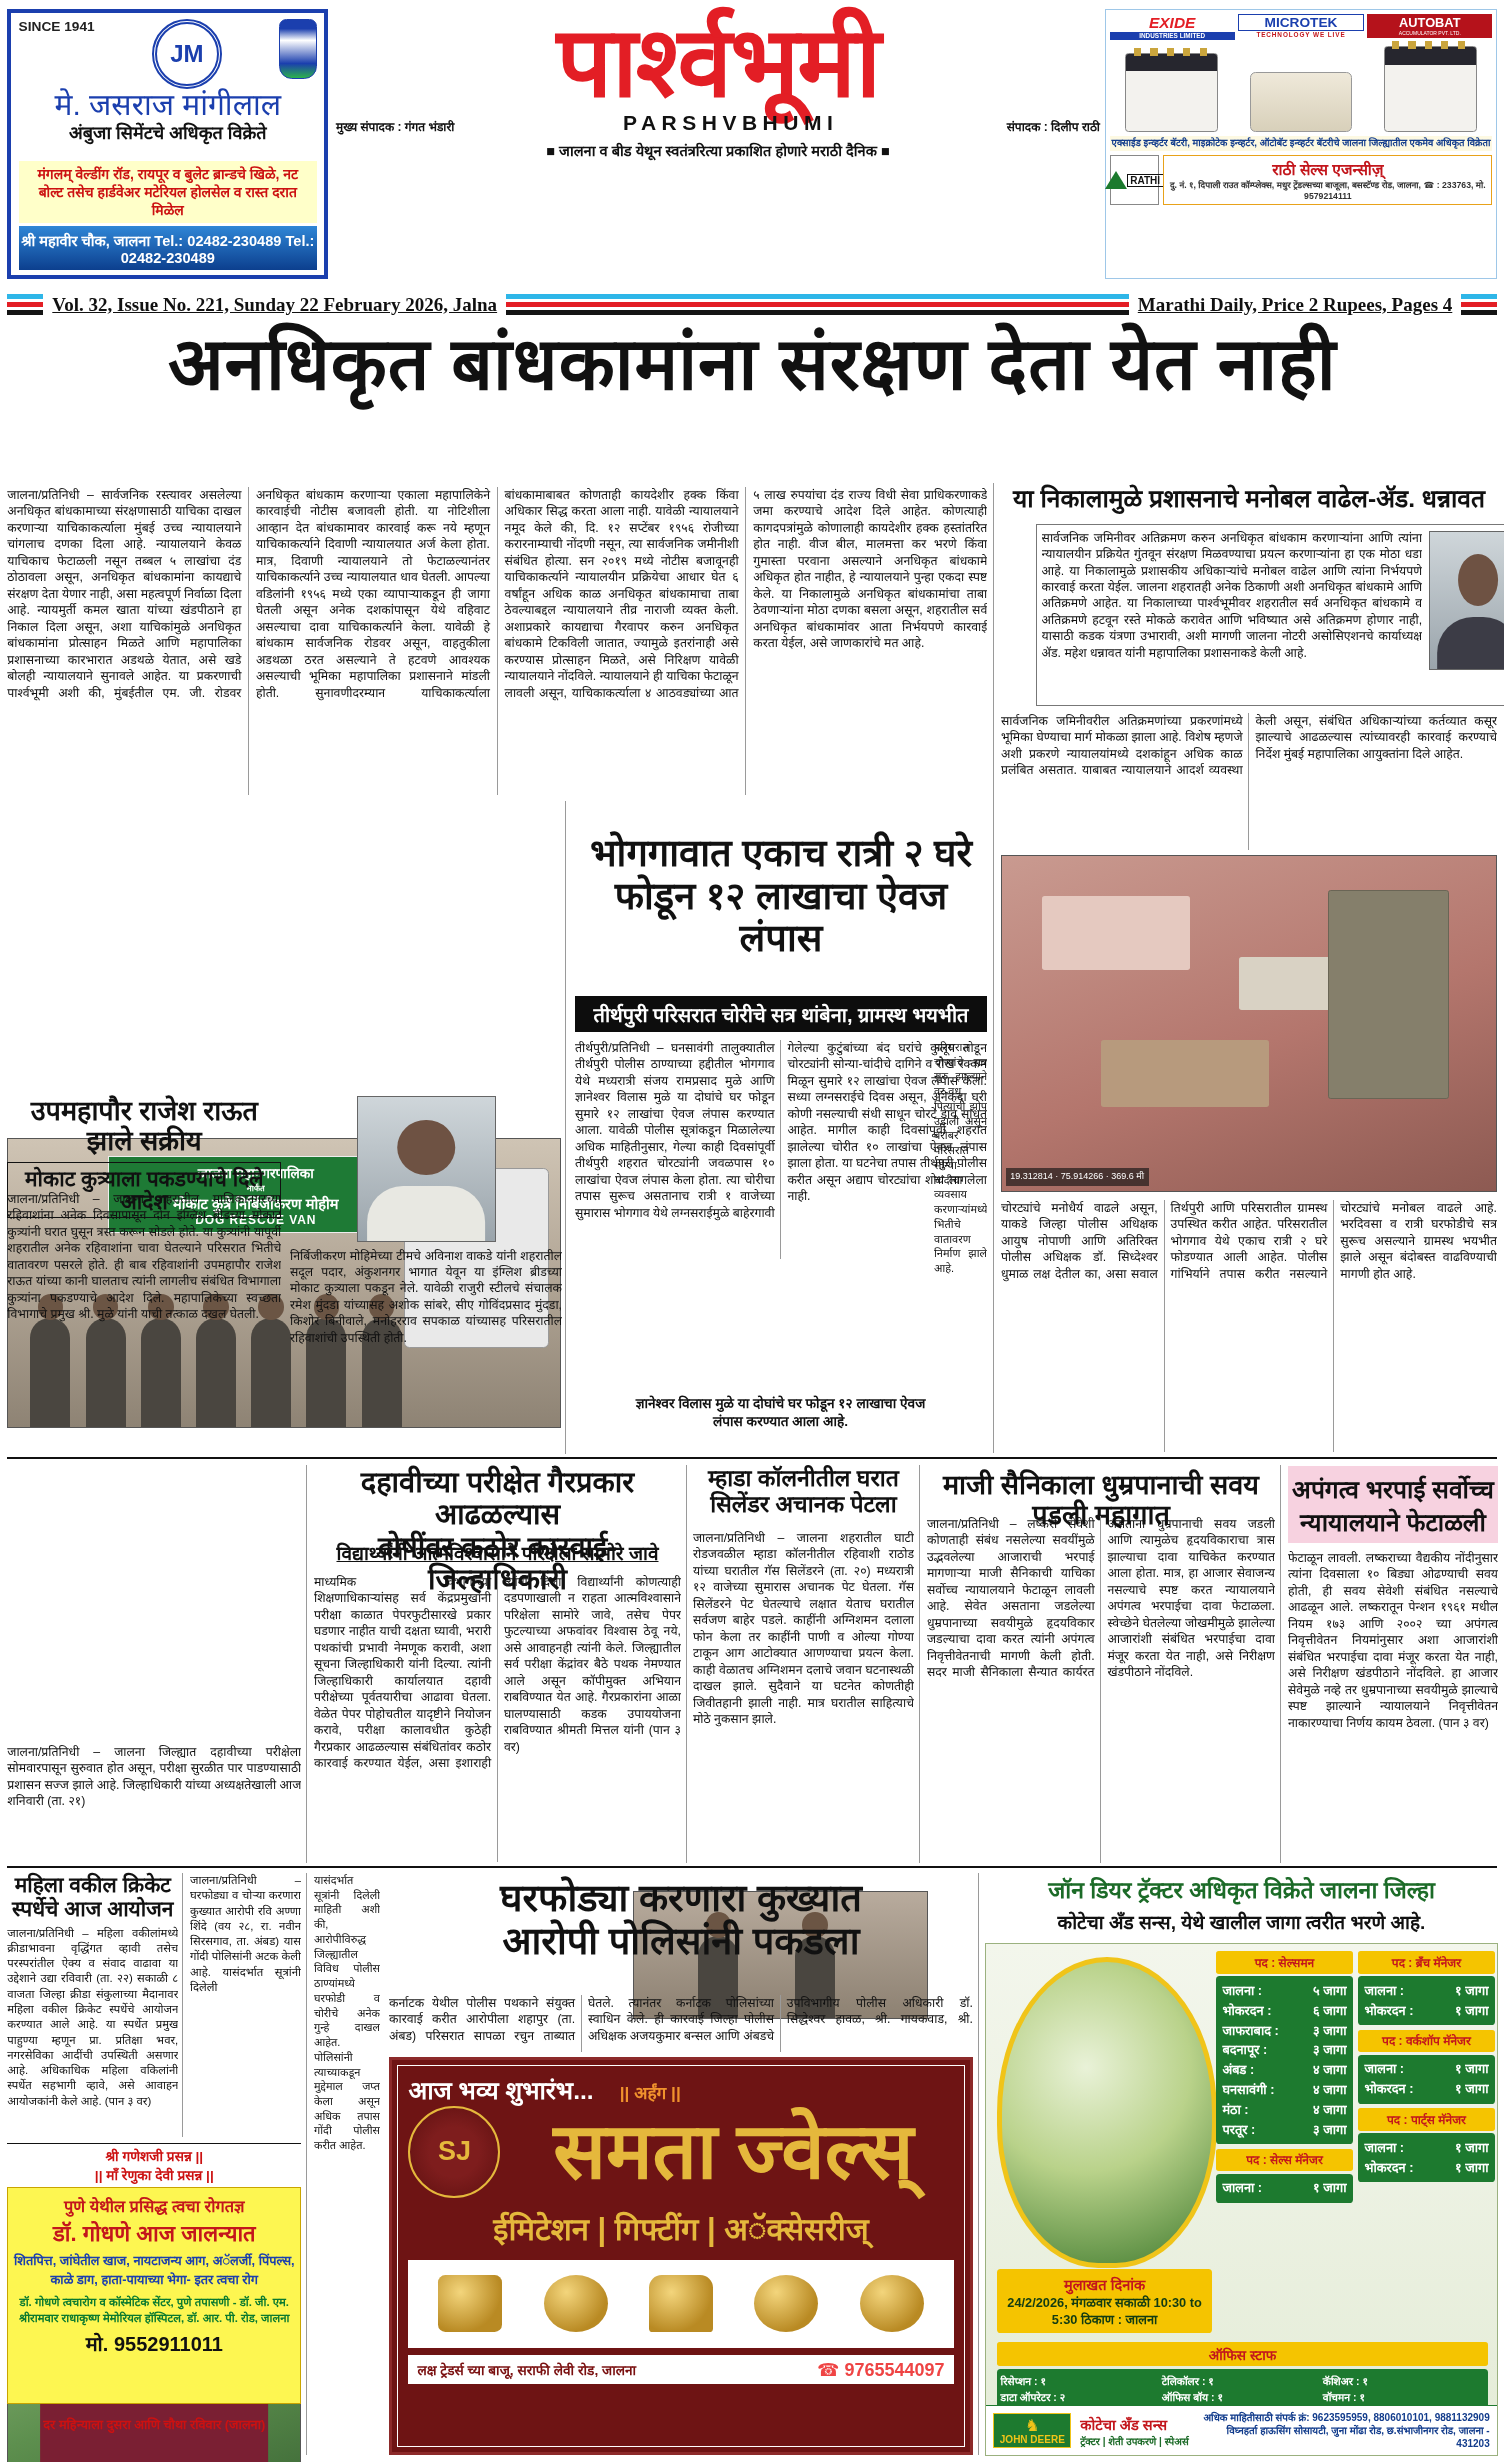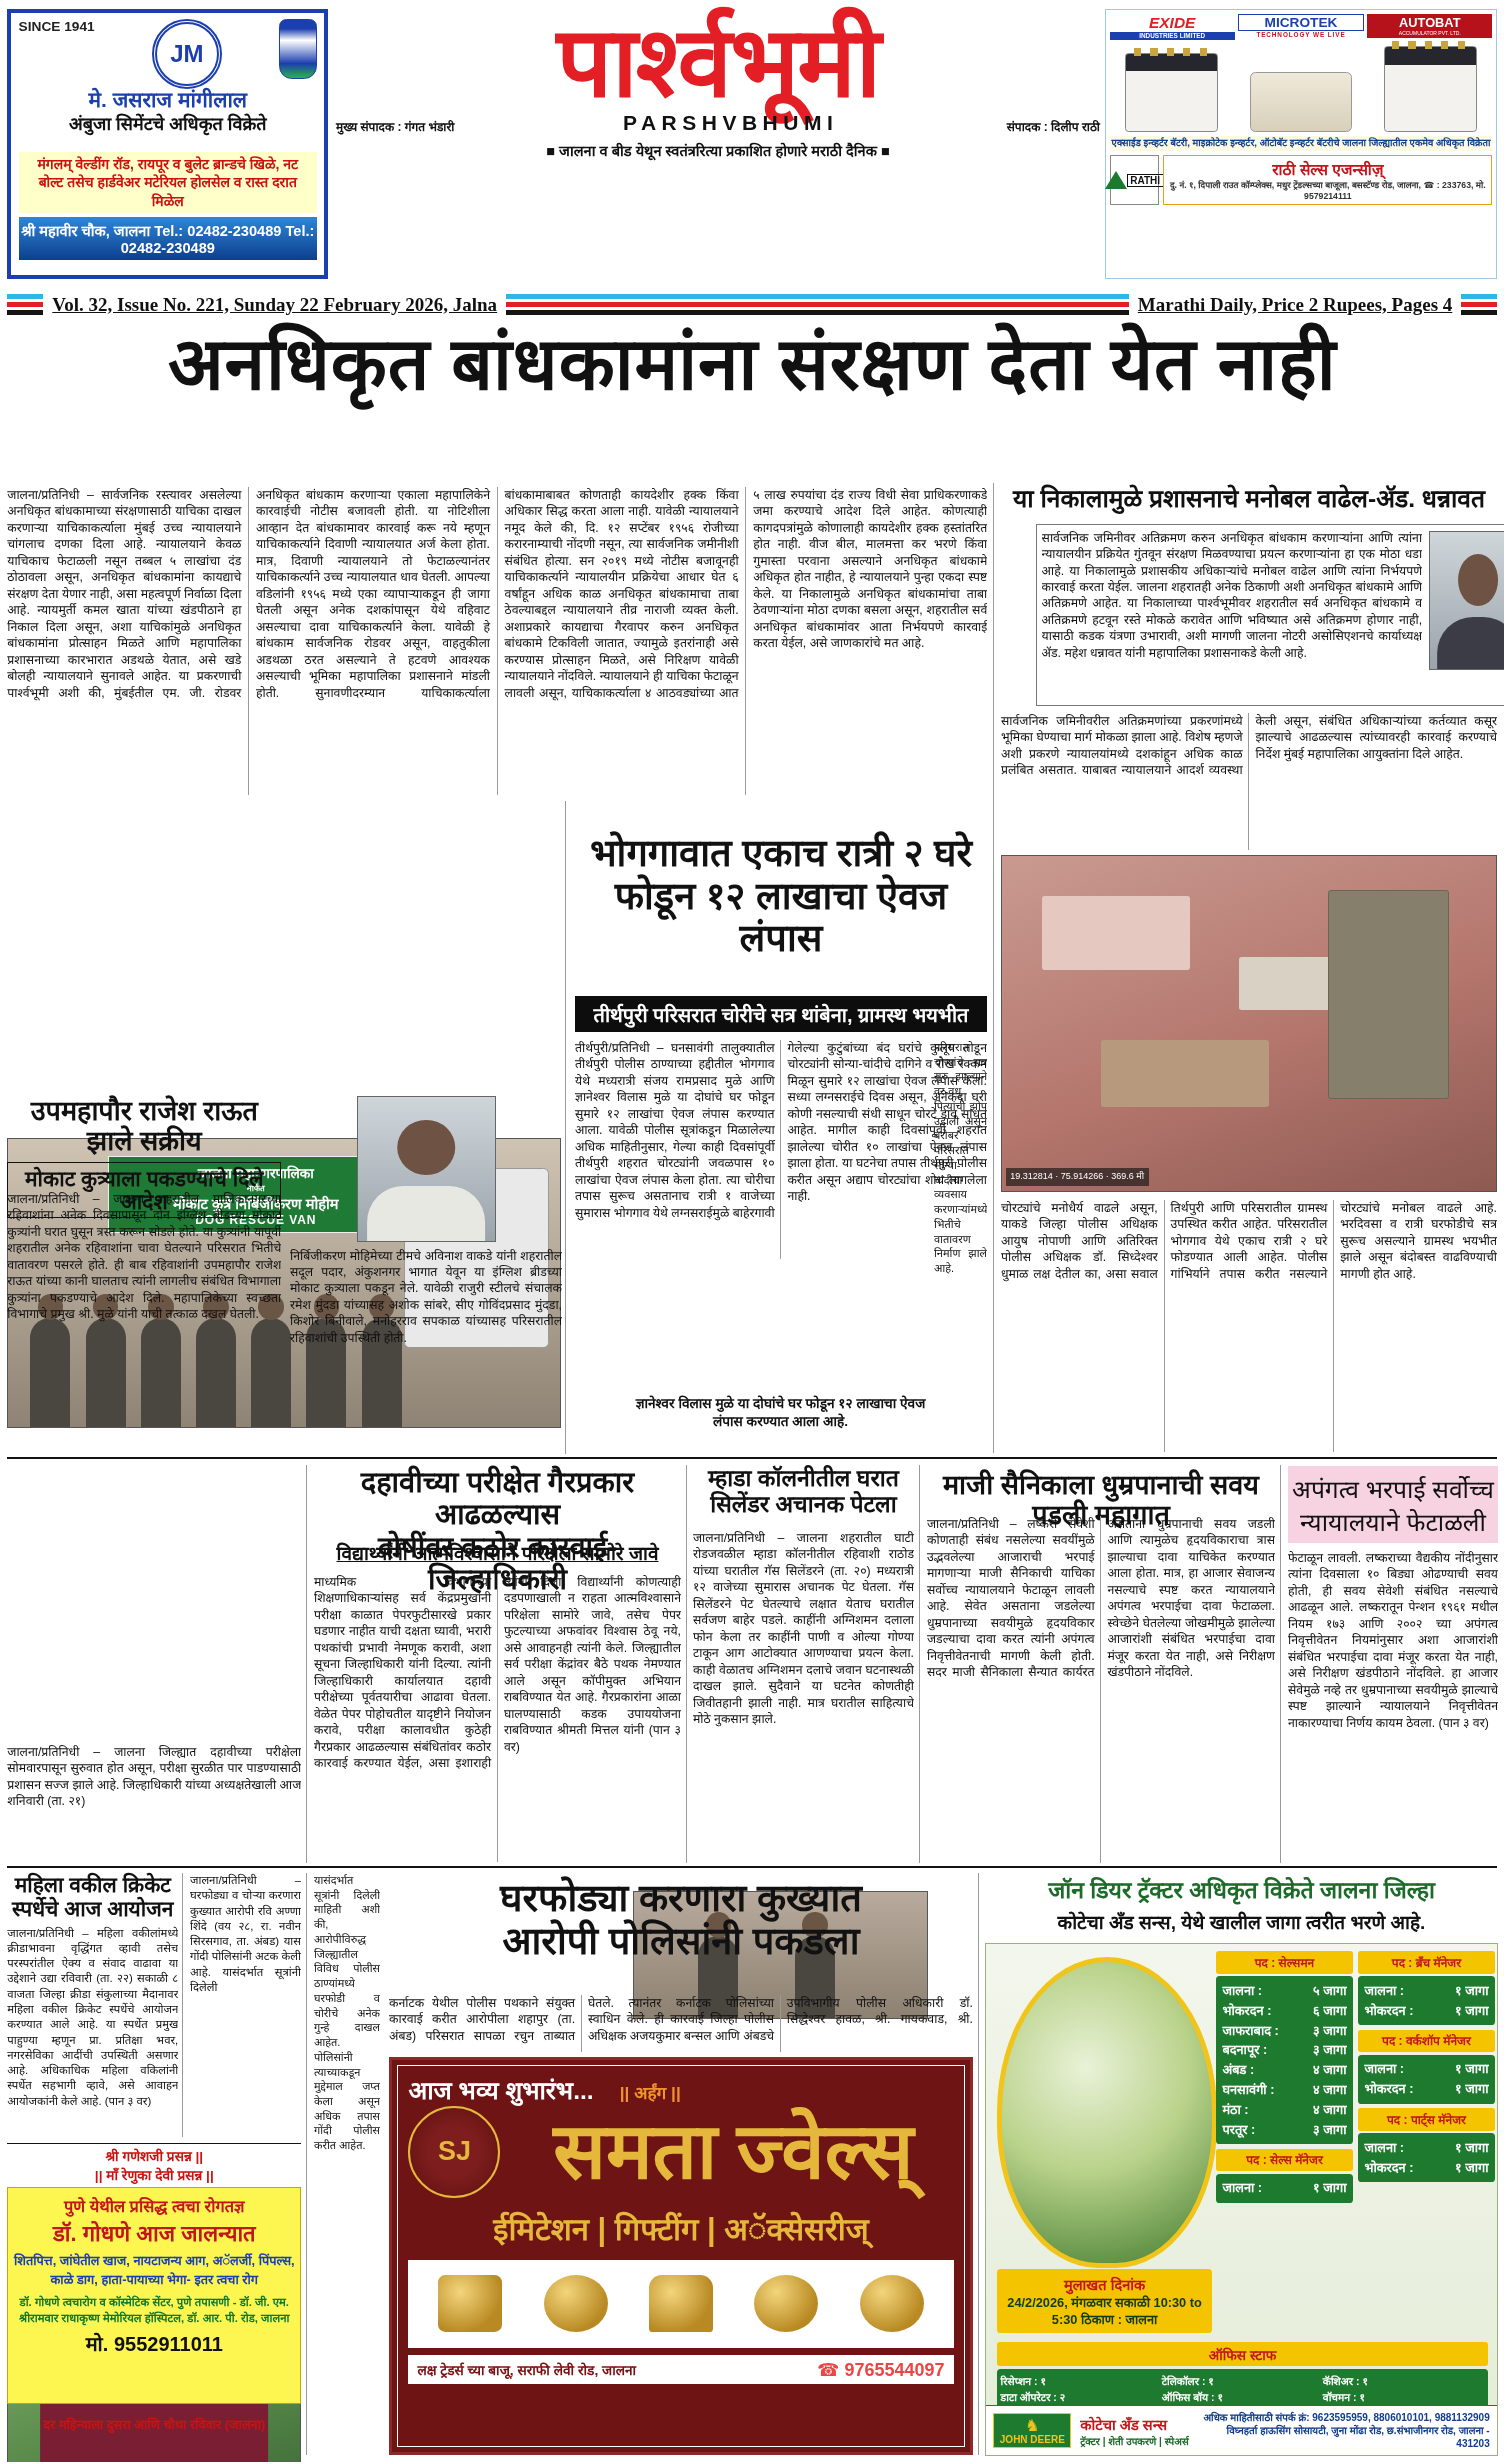--- a/index.html
+++ b/index.html
@@ -11,21 +11,21 @@
   .cols3{columns:3;column-gap:12.8px;column-rule:0.9px solid #9a9a9a;}
   .cols4{columns:4;column-gap:14.6px;column-rule:0.9px solid #9a9a9a;}
   .vrule{width:0.9px;background:#9a9a9a;}
   .hrule{height:1.8px;background:#111;}
   
   .jm-box{border:4.6px solid #1b3fae;background:#fff;padding:5.5px 7.3px;}
   .jm-since{font-size:13.7px;font-weight:bold;color:#222;}
   .jm-logo{width:60px;height:60px;border:5.5px double #1b3fae;border-radius:50%;
            display:flex;align-items:center;justify-content:center;color:#1b3fae;
            font-weight:800;font-size:24px;margin:0 auto;}
-  .jm-name{color:#1b3fae;font-weight:700;font-size:21px;text-align:center;line-height:1.05;}
+  .jm-name{color:#1b3fae;font-weight:400;font-size:30px;text-align:center;line-height:1.05;}
   .jm-sub{color:#111;font-weight:800;font-size:18px;text-align:center;}
   .jm-offer{background:#ffffc9;color:#cc1111;font-weight:bold;font-size:14px;
             text-align:center;padding:3.6px 5.5px;margin-top:17px;line-height:1.3;}
   .jm-foot{background:linear-gradient(#2f86d6,#0c3f8e);color:#fff;font-weight:bold;
            font-size:14.6px;text-align:center;padding:3.6px 1.8px;margin-top:3.6px;}
   .jain{width:36px;height:58px;background:linear-gradient(180deg,#1b3fae 15%,#fff 35%,#1b3fae 75%,#2bb24c 100%);
         border-radius:7.3px 7.3px 12.8px 12.8px;border:1.8px solid #1b3fae;}
   .mast-title{color:#e31e25;font-weight:800;font-size:98px;line-height:1;text-align:center;
               letter-spacing:-1.8px;white-space:nowrap;}
   .mast-row{display:flex;justify-content:space-between;align-items:flex-end;font-size:12px;font-weight:bold;}
@@ -66,21 +66,21 @@
   .s-c{background:#2eb6e8;} .s-r{background:#e31e25;} .s-k{background:#141414;}
   .stripes-sm{flex:0 0 36px;}
   
   .lead-head{font-size:73px;font-weight:800;text-align:center;line-height:1.05;letter-spacing:0.9px;}
   .subbar{background:#0d0d0d;color:#fff;font-weight:800;font-size:30px;text-align:center;
           display:flex;align-items:center;justify-content:center;}
   .sec-head{font-weight:800;line-height:1.12;}
   .boxed{border:1.8px solid #111;text-align:center;}
   .blackbar{background:#0d0d0d;color:#fff;font-weight:800;text-align:center;
             display:flex;align-items:center;justify-content:center;}
-  .pinkhead{background:#f7d2e0;font-weight:400;text-align:center;padding:5.5px 3.6px;}
+  .pinkhead{background:#f7d2e0;font-weight:700;text-align:center;padding:5.5px 3.6px;}
   .underlined{text-decoration:underline;}
   
   .photo{position:relative;border:0.9px solid #555;overflow:hidden;}
   .ph-dog{background:linear-gradient(180deg,#cfc4b4 0%,#b4a898 45%,#8e8374 100%);}
   .dog-sign{position:absolute;left:18%;top:6%;width:52%;background:#1e7a35;color:#fff;
             text-align:center;font-weight:bold;padding:5.5px 3.6px;border:1.8px solid #eee;}
   .dog-sign .l1{font-size:13.7px;} .dog-sign .l2{font-size:8.2px;} .dog-sign .l3{font-size:14.6px;} .dog-sign .l4{font-size:12px;letter-spacing:0.9px;}
   .van{position:absolute;right:2%;top:10%;width:26%;height:62%;background:#e9e9e9;border:0.9px solid #999;border-radius:5.5px;}
   .person{position:absolute;bottom:0;width:40px;height:109px;background:#4a4640;border-radius:20px 20px 0 0;}
   .person:before{content:"";position:absolute;top:-24px;left:7.3px;width:25.5px;height:25.5px;border-radius:50%;background:#6b5544;}

